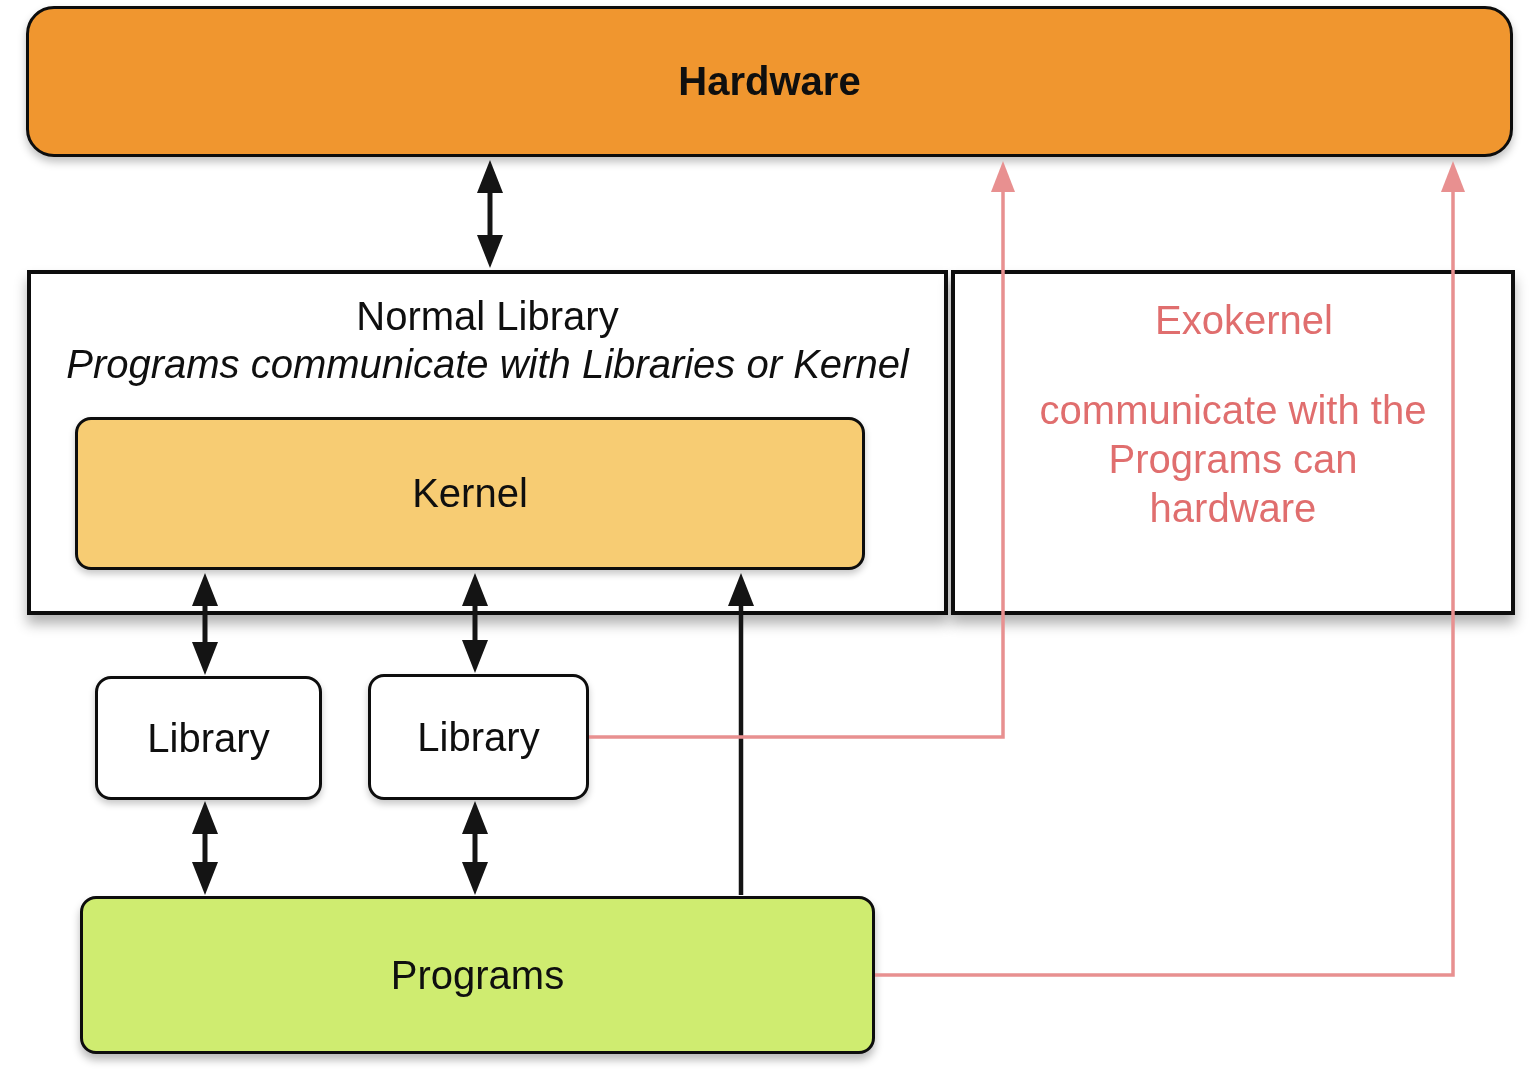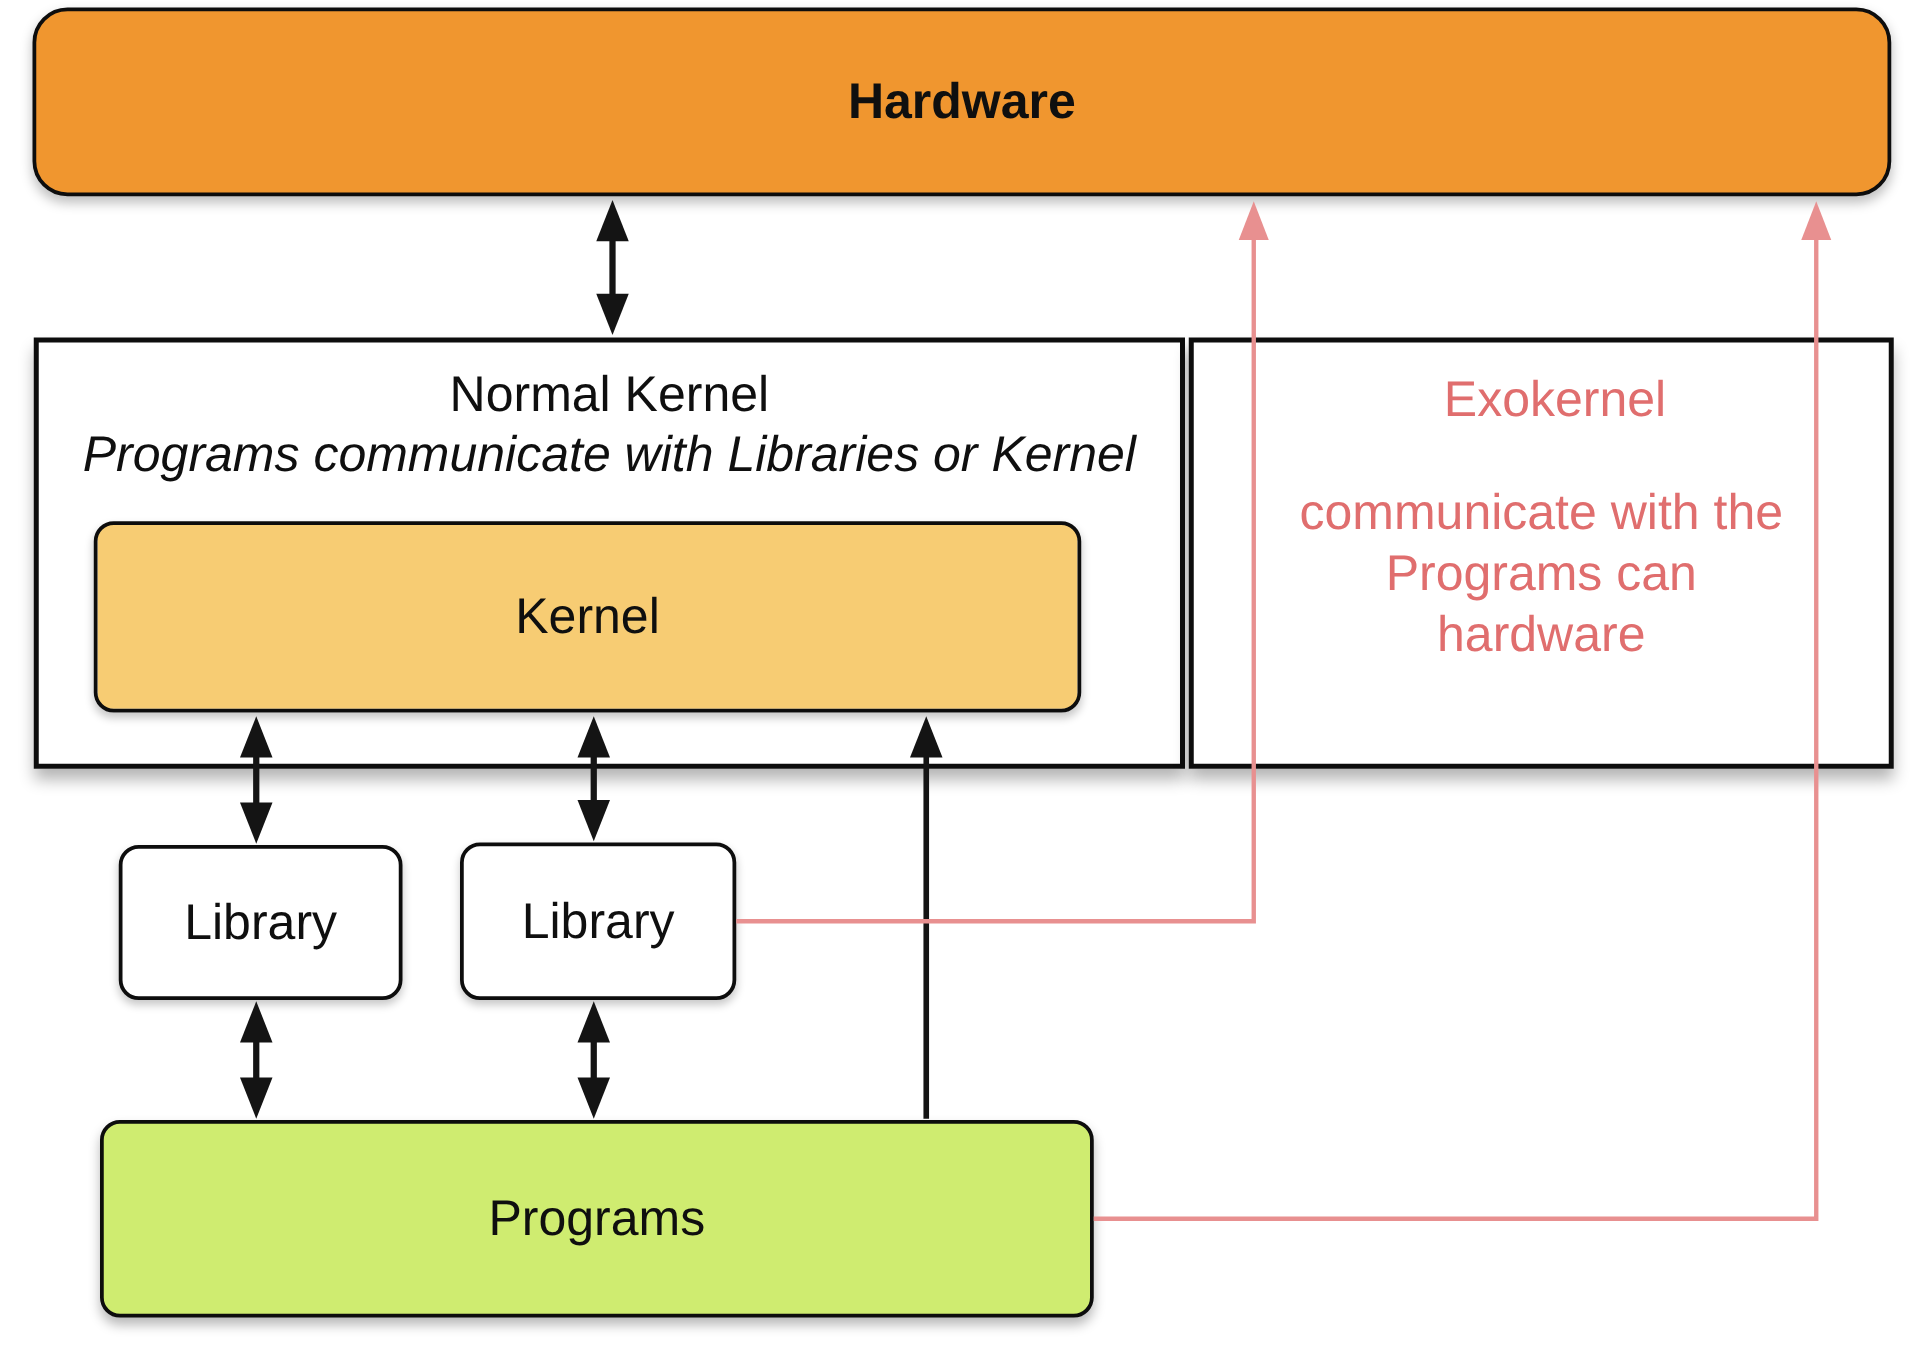--- a/index.html
+++ b/index.html
@@ -58,21 +58,21 @@
 </head>
 <body>
 
 <div class="stage">
 
   <div class="node hardware">
     <span>Hardware</span>
   </div>
 
   <div class="panel panel-normal">
-    <div class="ptitle">Normal Kernel</div>
+    <div class="ptitle">Normal Library</div>
     <div class="psub">Programs communicate with Libraries or Kernel</div>
   </div>
 
   <div class="node kernel">
     <span>Kernel</span>
   </div>
 
   <div class="panel panel-exo">
     <div class="ptitle">Exokernel</div>
     <div class="pbody">

